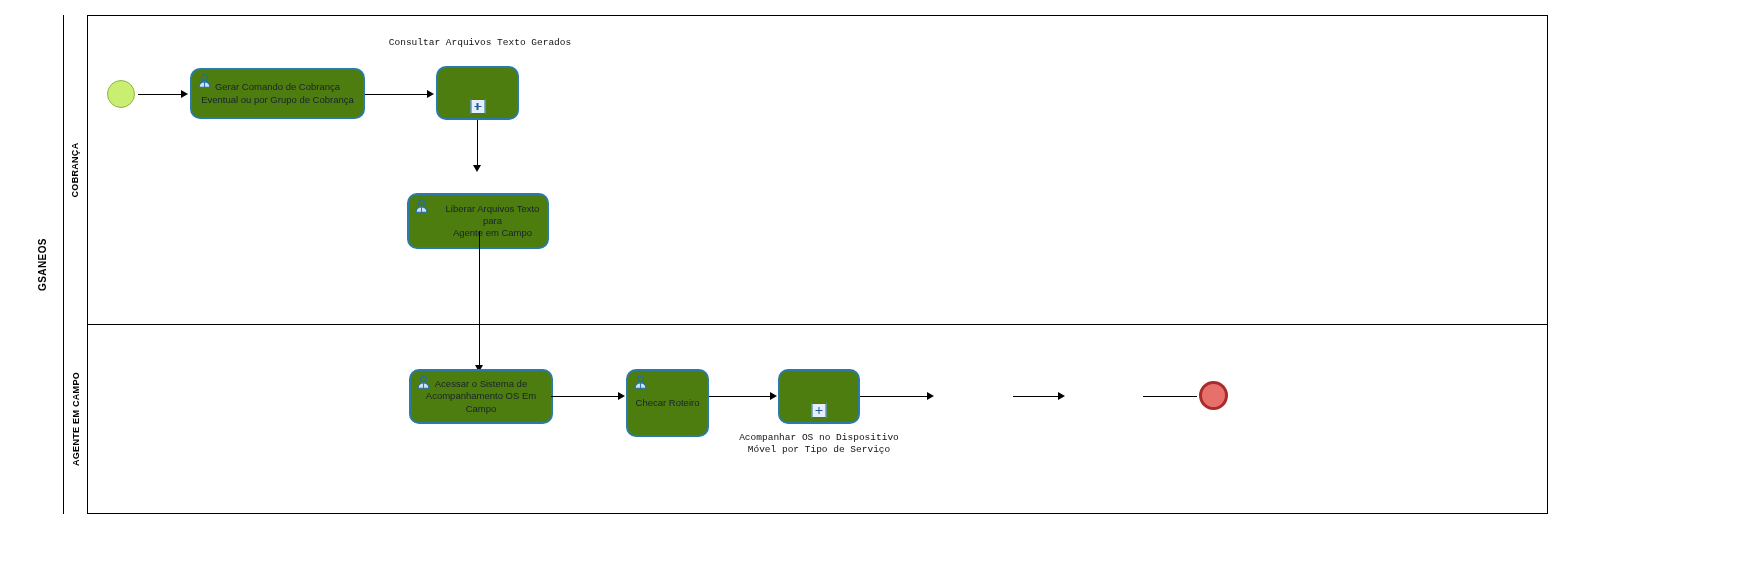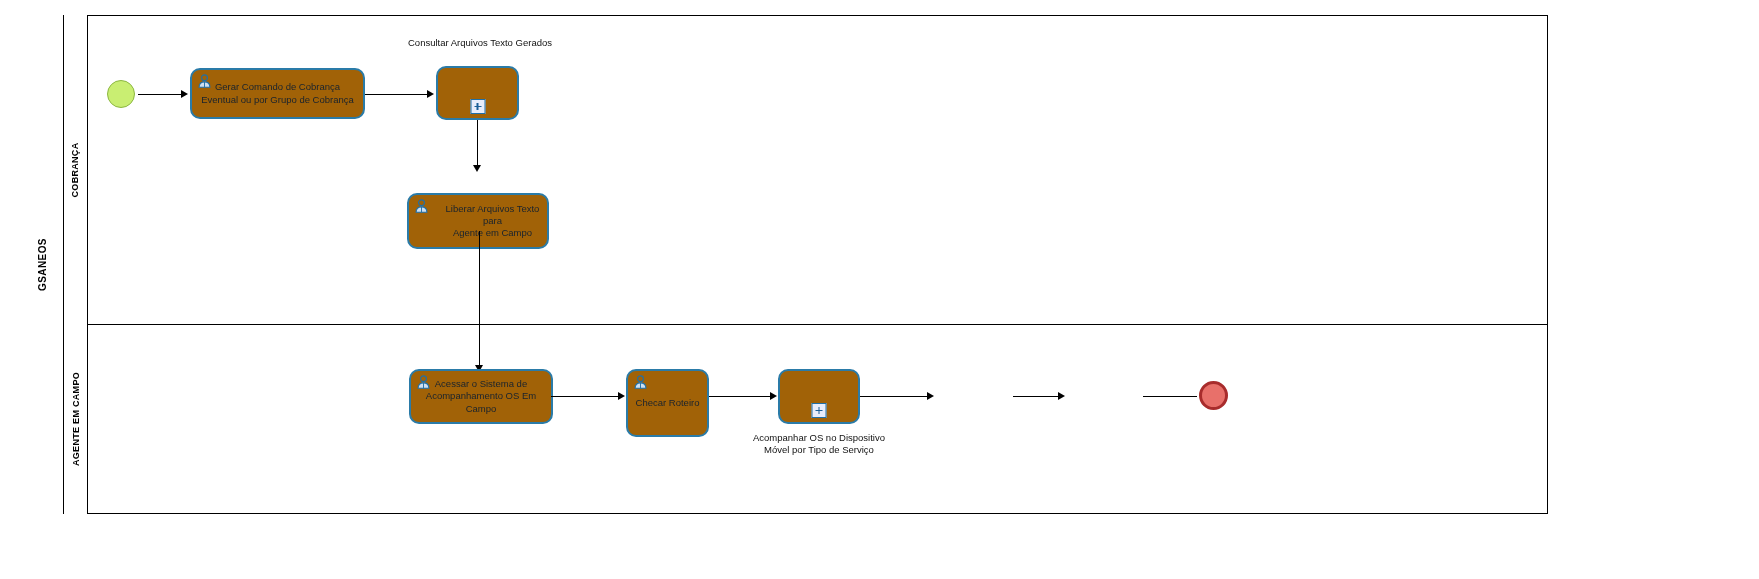--- a/index.html
+++ b/index.html
@@ -15,40 +15,40 @@
     letter-spacing:.4px;color:#000000;}
   .lane-header{position:absolute;border-right:1px solid #000000;box-sizing:border-box;
     display:flex;align-items:center;justify-content:center;background:#ffffff;}
   .lane-header span{transform:rotate(-90deg);white-space:nowrap;font-size:9px;font-weight:bold;
     letter-spacing:.3px;color:#000000;}
   .lane-divider{position:absolute;border-top:1px solid #000000;}
   .lane-body{position:absolute;box-sizing:border-box;}
 
   
   .task{position:absolute;box-sizing:border-box;
-    background:#a16207;
+    background:#4d7c0f;
     border:2px solid #2a7ba8;
     border-radius:10px;
     display:flex;align-items:center;justify-content:center;
     box-shadow:0 0 0 0 rgba(0,0,0,0);
   }
   .task-label{font-size:9.5px;color:#19232e;text-align:center;line-height:1.28;
     padding:0 6px;white-space:pre-line;}
   .task .user-icon{position:absolute;left:5px;top:4px;width:15px;height:14px;}
 
   
   .subproc-marker{position:absolute;left:50%;transform:translateX(-50%);bottom:4px;
     width:13px;height:13px;border:1.4px solid #1f6fa8;background:#e8edfb;
     display:flex;align-items:center;justify-content:center;}
   .subproc-marker:before{content:"";position:absolute;width:7px;height:1.8px;background:#1a5f97;}
   .subproc-marker:after{content:"";position:absolute;width:1.8px;height:7px;background:#1a5f97;}
 
   
   .ext-label{position:absolute;font-size:9.5px;color:#111111;text-align:center;
-    line-height:1.3;white-space:pre-line;}
+    line-height:1.3;white-space:pre-line;font-family:Liberation Mono, monospace;}
 
   
   .event{position:absolute;border-radius:50%;box-sizing:border-box;}
   .event-start{background:#c9ee72;border:1.6px solid #8cb742;}
   .event-end{background:#e8706a;border:3px solid #a82c2c;}
 
   
   .edge{position:absolute;background:#000000;}
   .edge-h{height:1.4px;}
   .edge-v{width:1.4px;}

